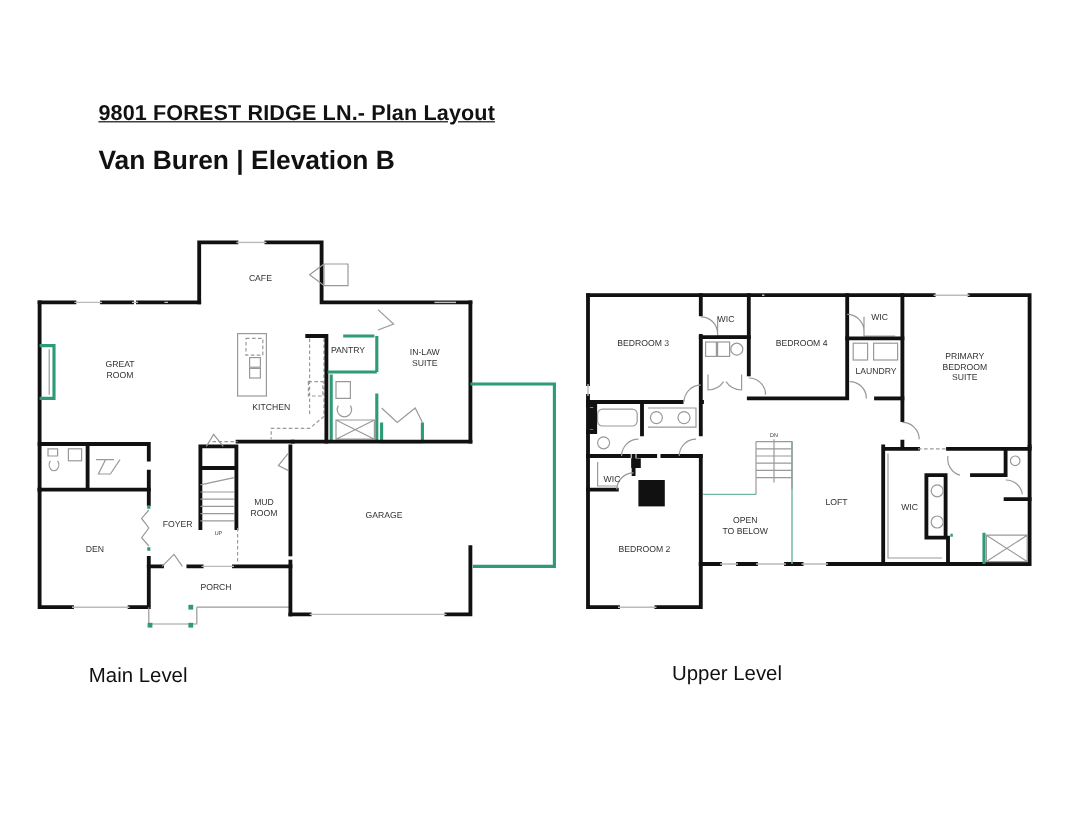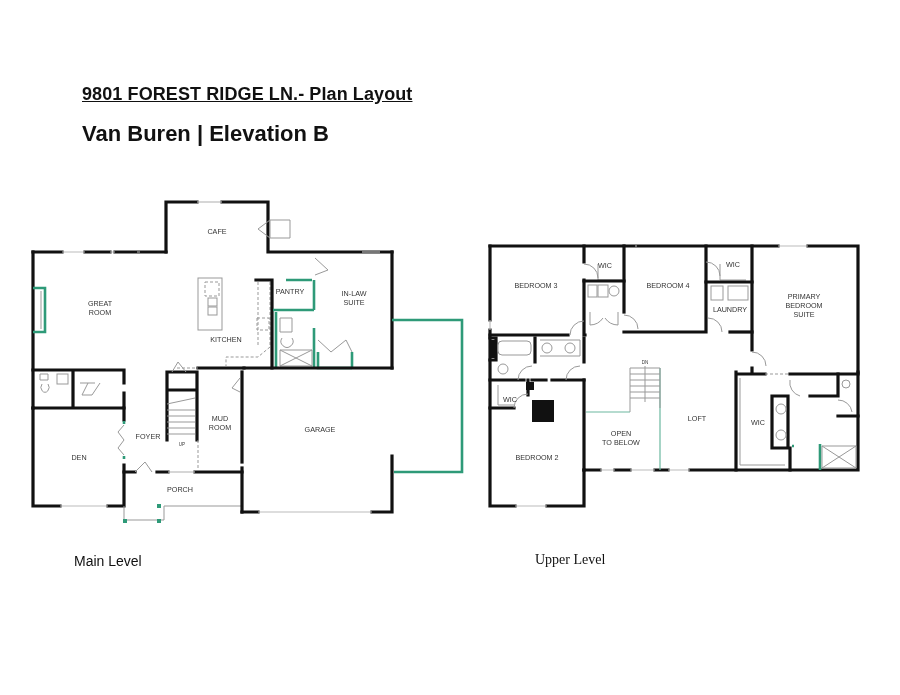--- a/index.html
+++ b/index.html
@@ -1,21 +1,21 @@
 <!DOCTYPE html>
 <html><head>
 <meta charset="utf-8">
 <style>
   html, body { margin: 0; padding: 0; background: #ffffff; }
   body { width: 900px; height: 695px; position: relative; overflow: hidden; font-family: "Liberation Sans", sans-serif; }
   .title { position: absolute; left: 82px; top: 84px; font-size: 18px; font-weight: bold; color: #111; letter-spacing: 0.1px; text-decoration: underline; }
   .subtitle { position: absolute; left: 82px; top: 121px; font-size: 22px; font-weight: bold; color: #111; }
-  .level-label { position: absolute; font-size: 14px; color: #111; }
+  .level-label { position: absolute; font-size: 17px; color: #111; }
   #lbl-main { left: 74px; top: 553px; }
-  #lbl-upper { left: 535px; top: 552px; font-family: Liberation Serif, serif; }
+  #lbl-upper { left: 560px; top: 552px; }
   svg { position: absolute; left: 0; top: 0; }
   .w { stroke: #111; stroke-width: 3.2; fill: none; stroke-linecap: square; }
   .g { stroke: #2e9a78; stroke-width: 2.6; fill: none; }
   .gt { stroke: #6cb8a0; stroke-width: 1.2; fill: none; }
   .thin { stroke: #999; stroke-width: 1; fill: none; }
   .win { stroke: #bbb; stroke-width: 1.2; fill: none; }
   .dash { stroke: #999; stroke-width: 1; fill: none; stroke-dasharray: 3 2; }
   .room { font-family: "Liberation Sans", sans-serif; font-size: 7.2px; fill: #333; text-anchor: middle; }
   .tiny { font-family: "Liberation Sans", sans-serif; font-size: 4.5px; fill: #333; text-anchor: middle; }
 </style>

